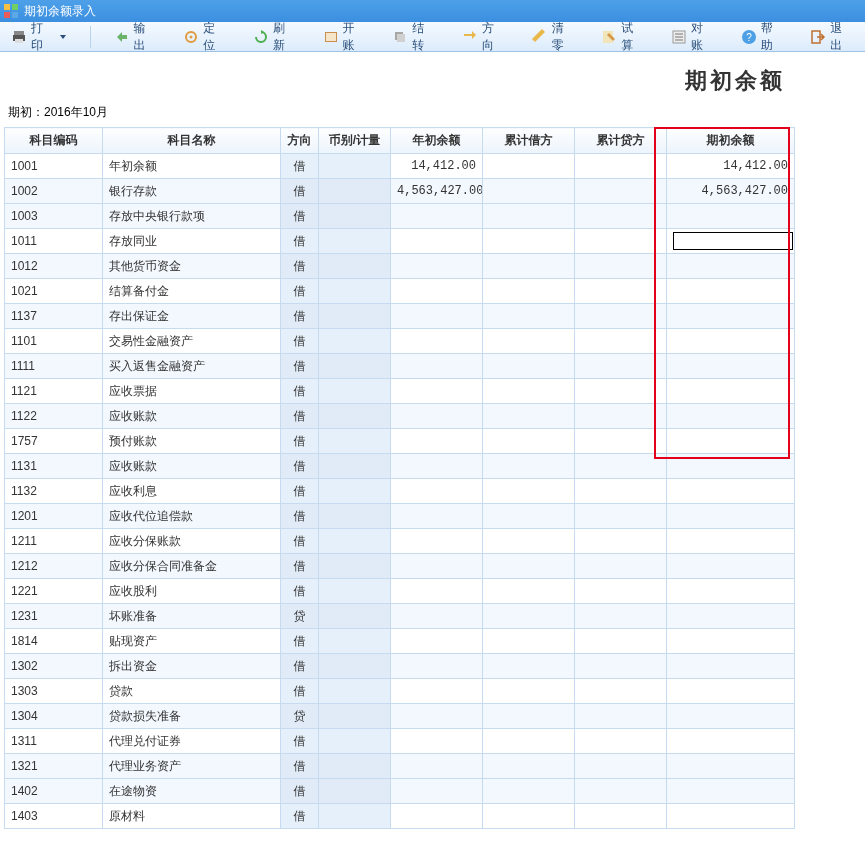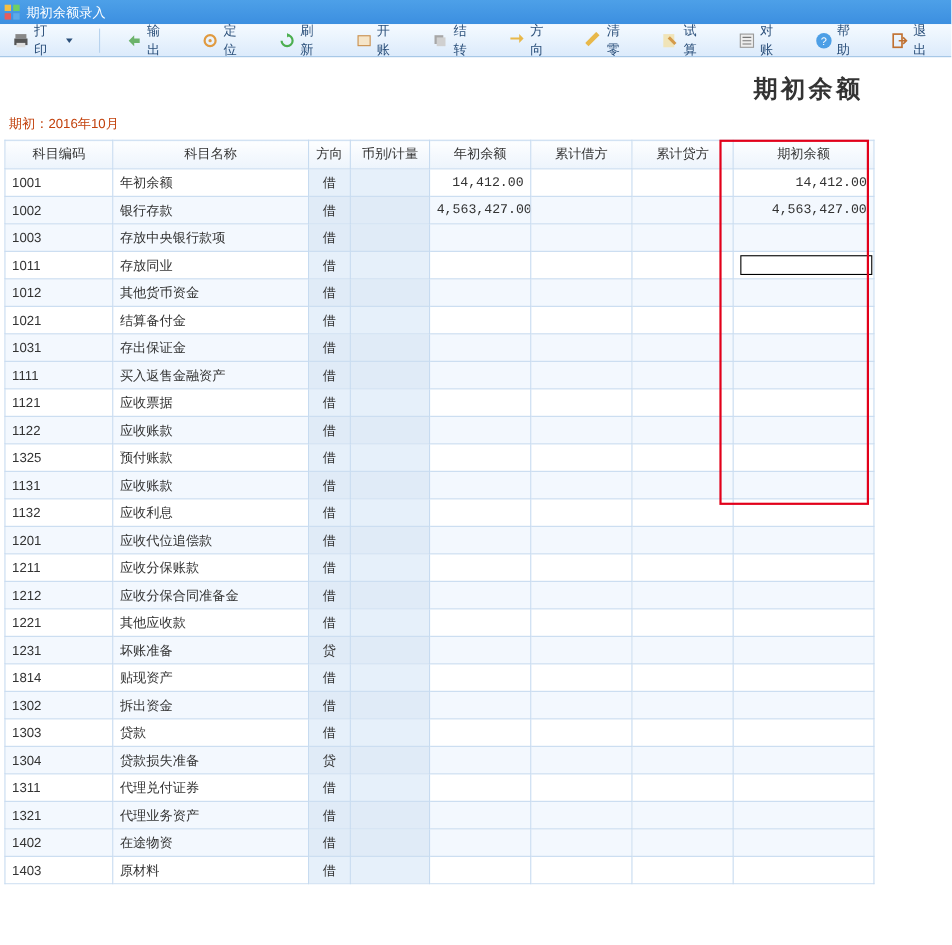--- a/index.html
+++ b/index.html
@@ -29,31 +29,32 @@
       border:1px solid transparent; border-radius:3px; cursor:default;
       height:24px; color:#2A4F7A;
     }
     .tbtn .ico { width:16px; height:16px; display:flex; align-items:center; justify-content:center; }
     .tbtn .caret { width:8px; }
     .caret svg { display:block; }
     .tsep { width:1px; height:22px; background:#B8D3EE; margin:0 2px; }
     
     .page-header { display:flex; justify-content:flex-end; padding:14px 80px 8px 10px; }
     .page-title { font-size:22px; font-weight:bold; letter-spacing:3px; color:#333; }
-    .period { padding:0 0 6px 8px; font-size:12px; color:#c2410c; }
+    .period { padding:0 0 6px 8px; font-size:12px; color:#000000; }
     
     .grid-wrap { position:relative; padding:0 0 0 4px; }
     table.grid { border-collapse:collapse; width:782px; table-layout:fixed; }
     .grid th, .grid td {
       border:1px solid #C7DBF0; height:25px; padding:0 6px;
       font-size:12px; font-weight:normal; overflow:hidden; white-space:nowrap;
     }
     .grid th {
       background:linear-gradient(#FDFEFF,#EDF4FC); color:#333; text-align:center;
       height:26px;
+      font-weight:bold;
     }
     .grid td { background:#fff; }
     .grid tr.alt td { background:#F3F8FE; }
     .grid td.c-code { }
     .grid td.c-name { }
     .grid td.c-dir  { text-align:center; background:#E6F0FA; }
     .grid tr.alt td.c-dir { background:#E0EBF7; }
     .grid td.c-curr { background:#E6F0FA; }
     .grid tr.alt td.c-curr { background:#E0EBF7; }
     .grid td.c-begin, .grid td.c-cumdr, .grid td.c-cumcr, .grid td.c-init {
@@ -287,22 +288,32 @@
           <td class="c-code">1021</td>
           <td class="c-name">结算备付金</td>
           <td class="c-dir">借</td>
           <td class="c-curr"></td>
           <td class="c-begin"></td>
           <td class="c-cumdr"></td>
           <td class="c-cumcr"></td>
           <td class="c-init"></td>
         </tr>
         <tr class="alt">
-          <td class="c-code">1031</td>
+          <td class="c-code">1137</td>
           <td class="c-name">存出保证金</td>
+          <td class="c-dir">借</td>
+          <td class="c-curr"></td>
+          <td class="c-begin"></td>
+          <td class="c-cumdr"></td>
+          <td class="c-cumcr"></td>
+          <td class="c-init"></td>
+        </tr>
+        <tr>
+          <td class="c-code">1101</td>
+          <td class="c-name">交易性金融资产</td>
           <td class="c-dir">借</td>
           <td class="c-curr"></td>
           <td class="c-begin"></td>
           <td class="c-cumdr"></td>
           <td class="c-cumcr"></td>
           <td class="c-init"></td>
         </tr>
         <tr class="alt">
           <td class="c-code">1111</td>
           <td class="c-name">买入返售金融资产</td>
@@ -327,21 +338,21 @@
           <td class="c-code">1122</td>
           <td class="c-name">应收账款</td>
           <td class="c-dir">借</td>
           <td class="c-curr"></td>
           <td class="c-begin"></td>
           <td class="c-cumdr"></td>
           <td class="c-cumcr"></td>
           <td class="c-init"></td>
         </tr>
         <tr>
-          <td class="c-code">1325</td>
+          <td class="c-code">1757</td>
           <td class="c-name">预付账款</td>
           <td class="c-dir">借</td>
           <td class="c-curr"></td>
           <td class="c-begin"></td>
           <td class="c-cumdr"></td>
           <td class="c-cumcr"></td>
           <td class="c-init"></td>
         </tr>
         <tr class="alt">
           <td class="c-code">1131</td>
@@ -388,21 +399,21 @@
           <td class="c-name">应收分保合同准备金</td>
           <td class="c-dir">借</td>
           <td class="c-curr"></td>
           <td class="c-begin"></td>
           <td class="c-cumdr"></td>
           <td class="c-cumcr"></td>
           <td class="c-init"></td>
         </tr>
         <tr>
           <td class="c-code">1221</td>
-          <td class="c-name">其他应收款</td>
+          <td class="c-name">应收股利</td>
           <td class="c-dir">借</td>
           <td class="c-curr"></td>
           <td class="c-begin"></td>
           <td class="c-cumdr"></td>
           <td class="c-cumcr"></td>
           <td class="c-init"></td>
         </tr>
         <tr class="alt">
           <td class="c-code">1231</td>
           <td class="c-name">坏账准备</td>

